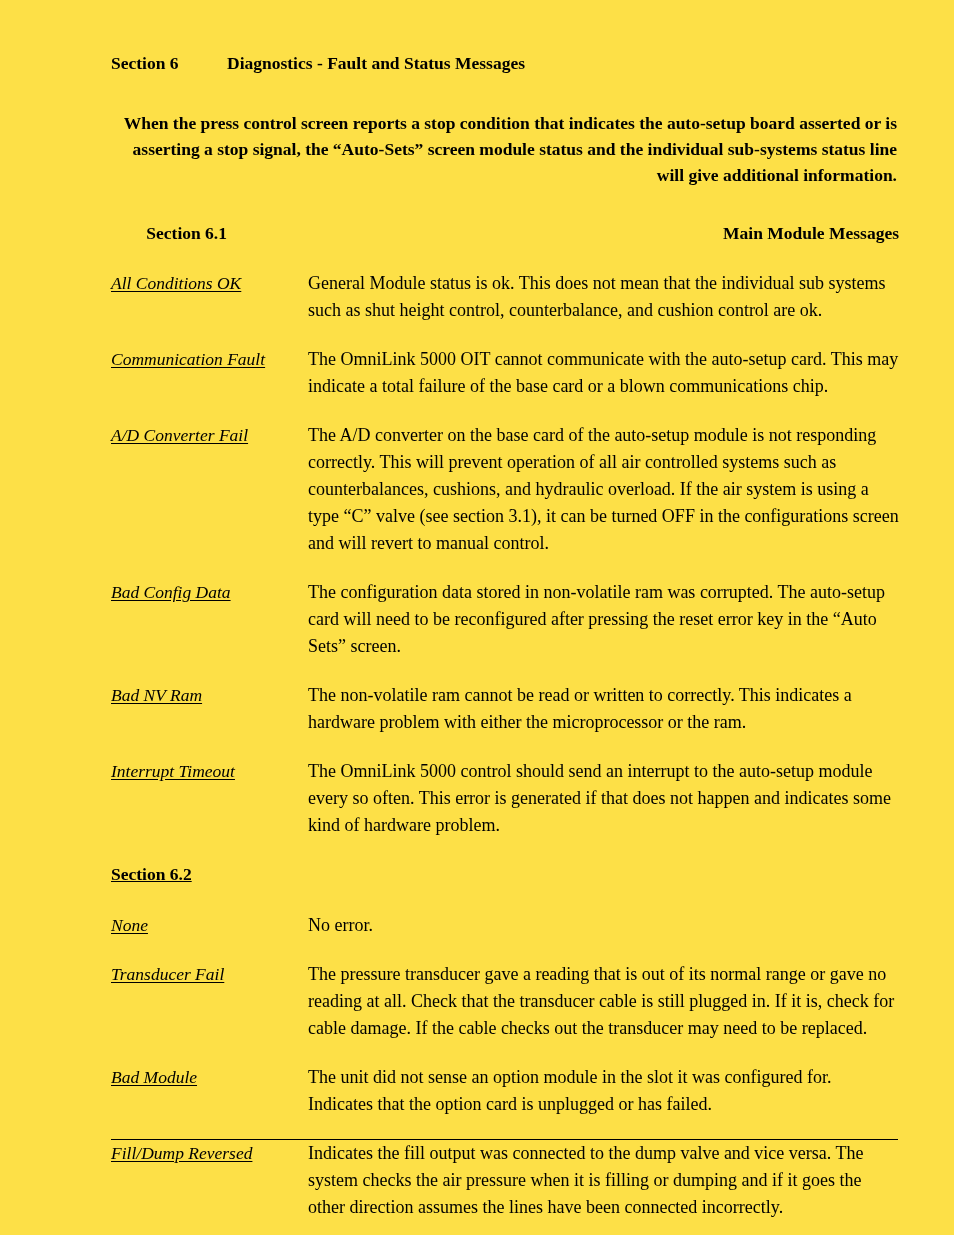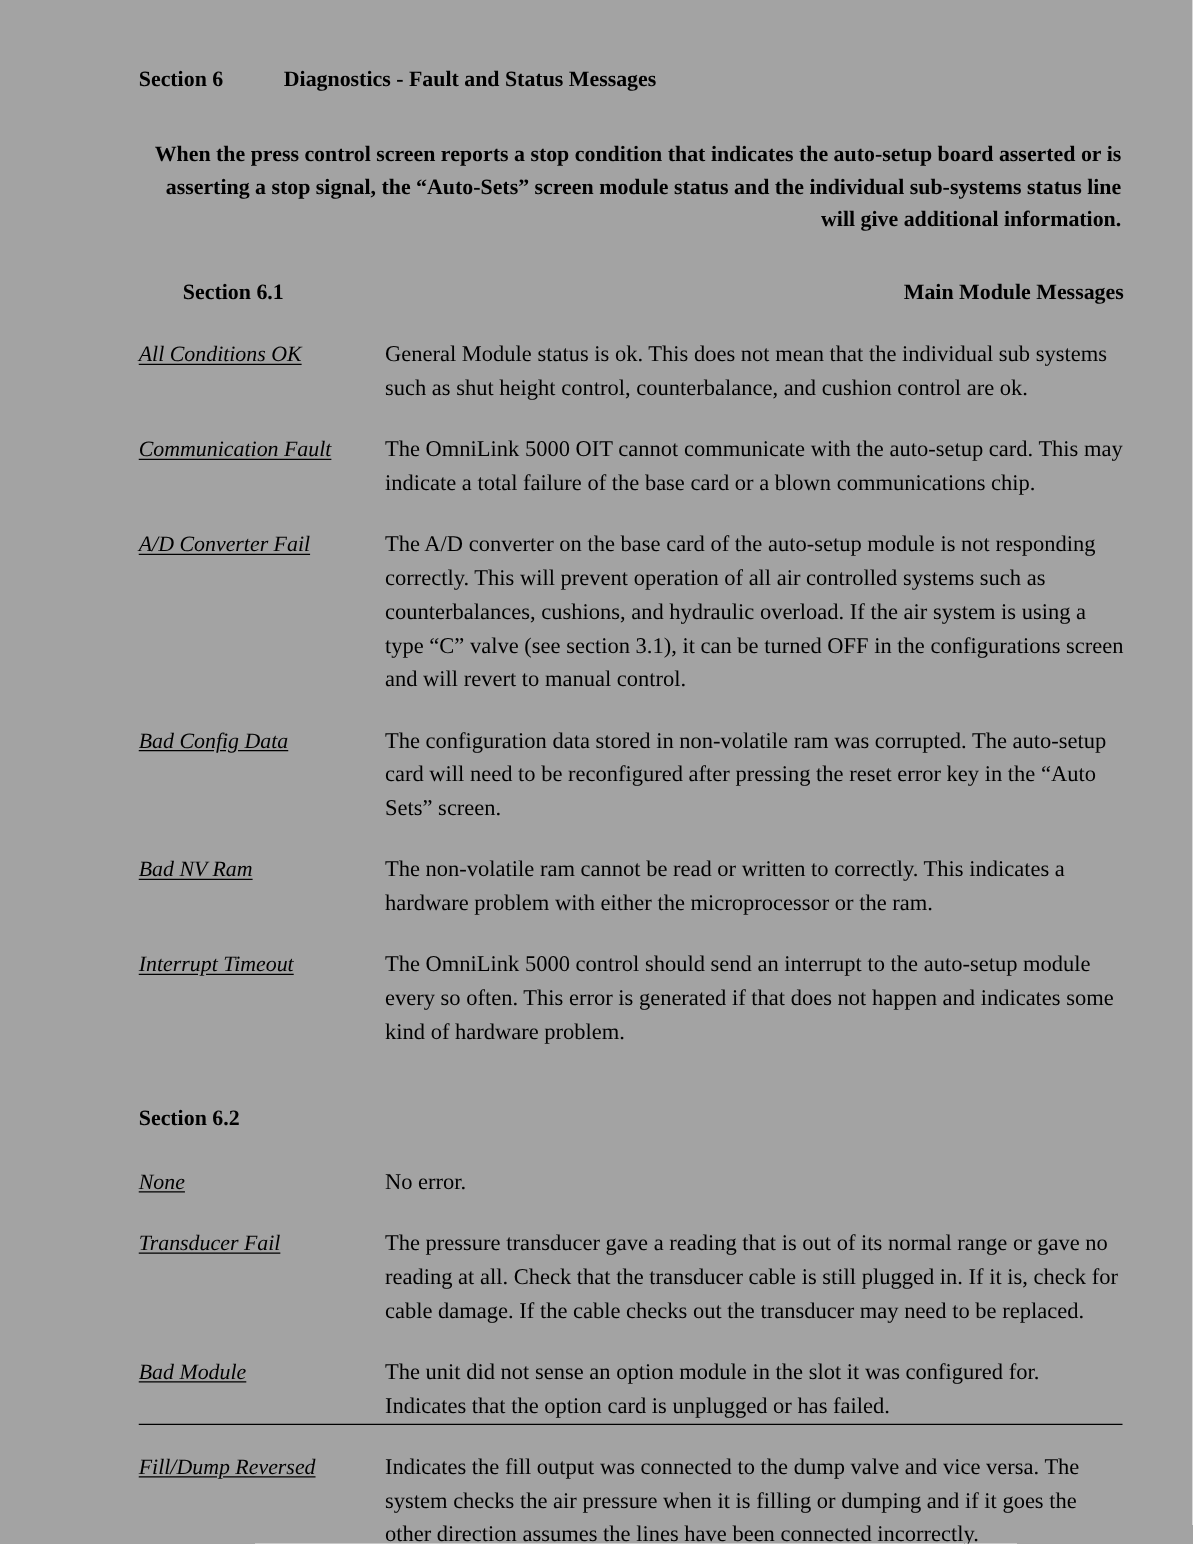--- a/index.html
+++ b/index.html
@@ -15,21 +15,21 @@
     color: #000000;
     overflow: hidden;
   }
 
   .page {
     position: absolute;
     left: 0;
     top: 0;
     width: 954px;
     height: 1235px;
-    background: #a3a3a3;
+    background: #fde047;
   }
 
   .content {
     position: absolute;
     left: 111px;
     top: 52px;
     width: 788px;
   }
 
   
@@ -44,21 +44,21 @@
   .section-heading .sec-num {
     width: 116px;
     flex: 0 0 116px;
   }
   .section-heading .sec-title {
     flex: 1 1 auto;
   }
 
   #heading-main { margin-bottom: 34px; }
   #heading-61   { margin-top: 0; margin-bottom: 24px; text-align: right; }
-  #heading-62   { margin-top: 44px; margin-bottom: 25px; }
+  #heading-62   { margin-top: 24px; margin-bottom: 25px; text-decoration: underline; }
 
   
   .intro {
     font-size: 17.5px;
     line-height: 1.50;
     margin: 0 16px 34px 0;
     width: 786px;
     text-align: right;
     font-weight: bold;
   }

